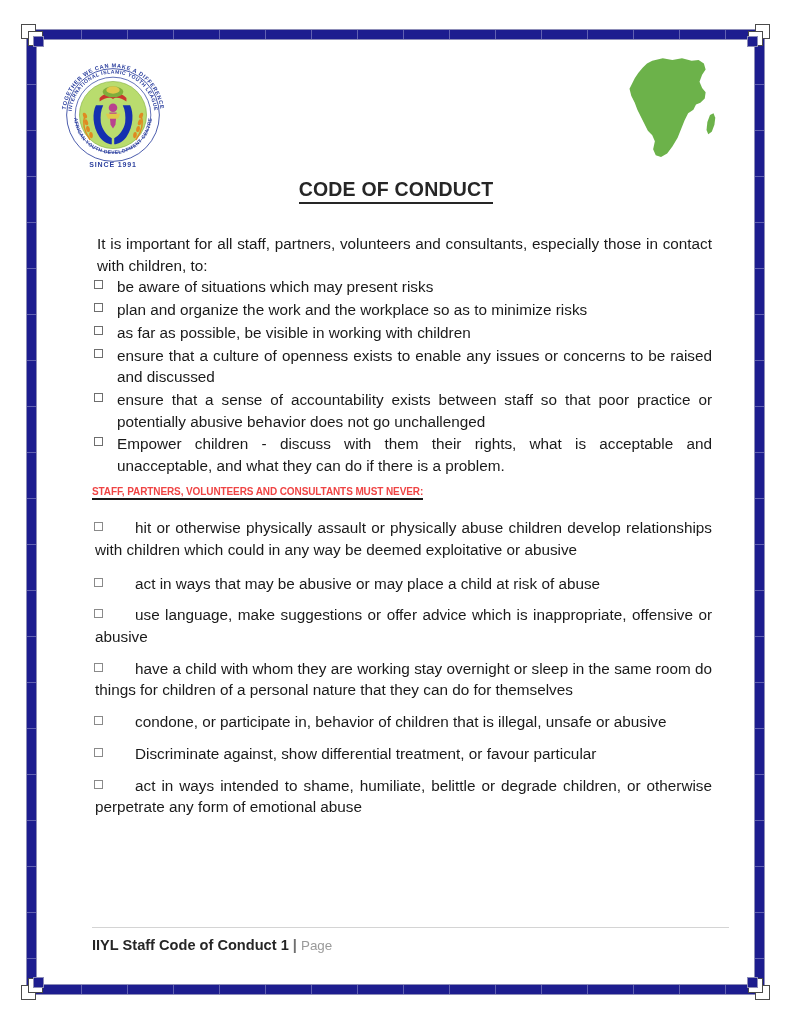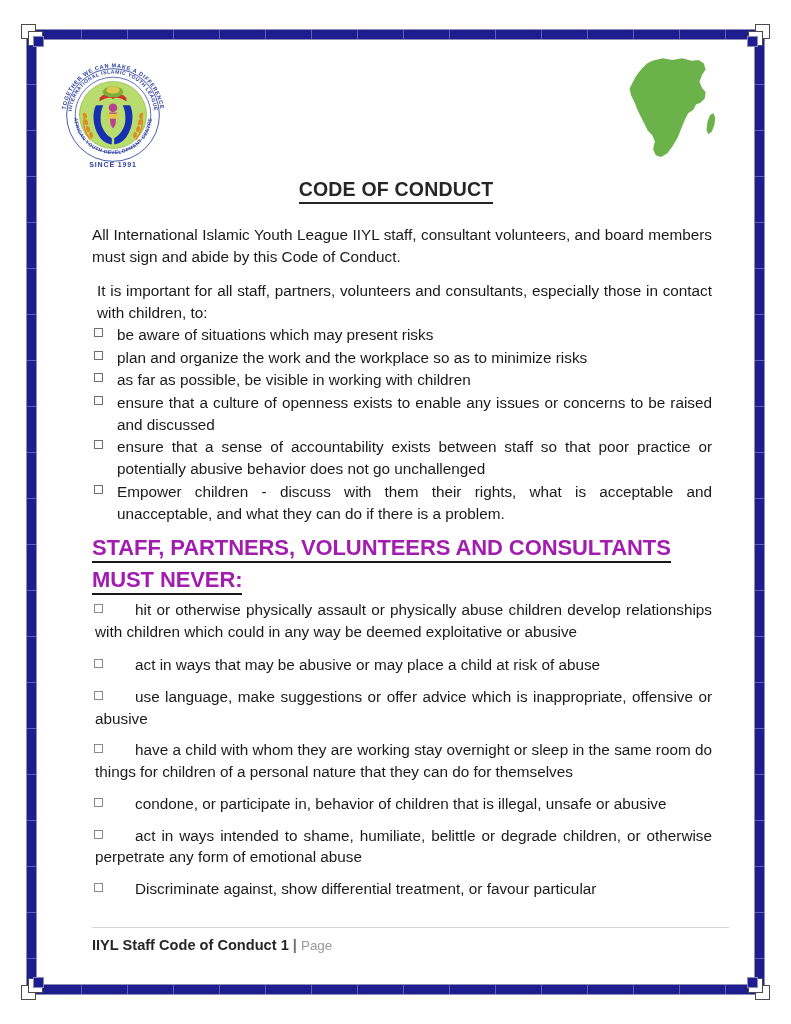--- a/index.html
+++ b/index.html
@@ -192,24 +192,24 @@
     top: 4px;
     width: 9px;
     height: 9px;
     border: 1px solid #6e6e6e;
     background: #ffffff;
     box-sizing: border-box;
   }
 
   
   h2.section-head {
-    font-size: 22px;
+    font-size: 10px;
     font-weight: bold;
-    color: #a21caf;
-    margin: 8px 0 4px 0;
+    color: #ef4444;
+    margin: 8px 0 18px 0;
     padding: 0;
     letter-spacing: -0.1px;
   }
   h2.section-head span {
     border-bottom: 2px solid #171717;
     padding-bottom: 1px;
   }
 
   
   ul.wlist {
@@ -363,21 +363,20 @@
           M95,72 L99,70 L101,75 L100,83 L97,91 L93,94 L91,89 L92,80 Z"></path>
       </svg>
     </div>
 
     <div class="doc-title">
       <span>CODE OF CONDUCT</span>
     </div>
 
     <div class="body-col">
 
-      <p class="para">All International Islamic Youth League IIYL staff, consultant volunteers, and board members must sign and abide by this Code of Conduct.</p>
 
       <div class="spacer-sm"></div>
 
       <p class="para indent-1 tight">It is important for all staff, partners, volunteers and consultants, especially those in contact with children, to:</p>
 
       <ul class="cklist">
         <li>
           <span class="box"></span>
           <span>be aware of situations which may present risks</span>
         </li>
@@ -423,25 +422,25 @@
         <li>
           <span class="box"></span>
           <span>have a child with whom they are working stay overnight or sleep in the same room do things for children of a personal nature that they can do for themselves</span>
         </li>
         <li>
           <span class="box"></span>
           <span>condone, or participate in, behavior of children that is illegal, unsafe or abusive</span>
         </li>
         <li>
           <span class="box"></span>
+          <span>Discriminate against, show differential treatment, or favour particular</span>
+        </li>
+        <li>
+          <span class="box"></span>
           <span>act in ways intended to shame, humiliate, belittle or degrade children, or otherwise perpetrate any form of emotional abuse</span>
-        </li>
-        <li>
-          <span class="box"></span>
-          <span>Discriminate against, show differential treatment, or favour particular</span>
         </li>
       </ul>
 
     </div>
   </div>
 
   <div class="footer">
     <div class="footer-rule"></div>
     <div class="footer-text">
       <span>IIYL Staff Code of Conduct 1</span>

